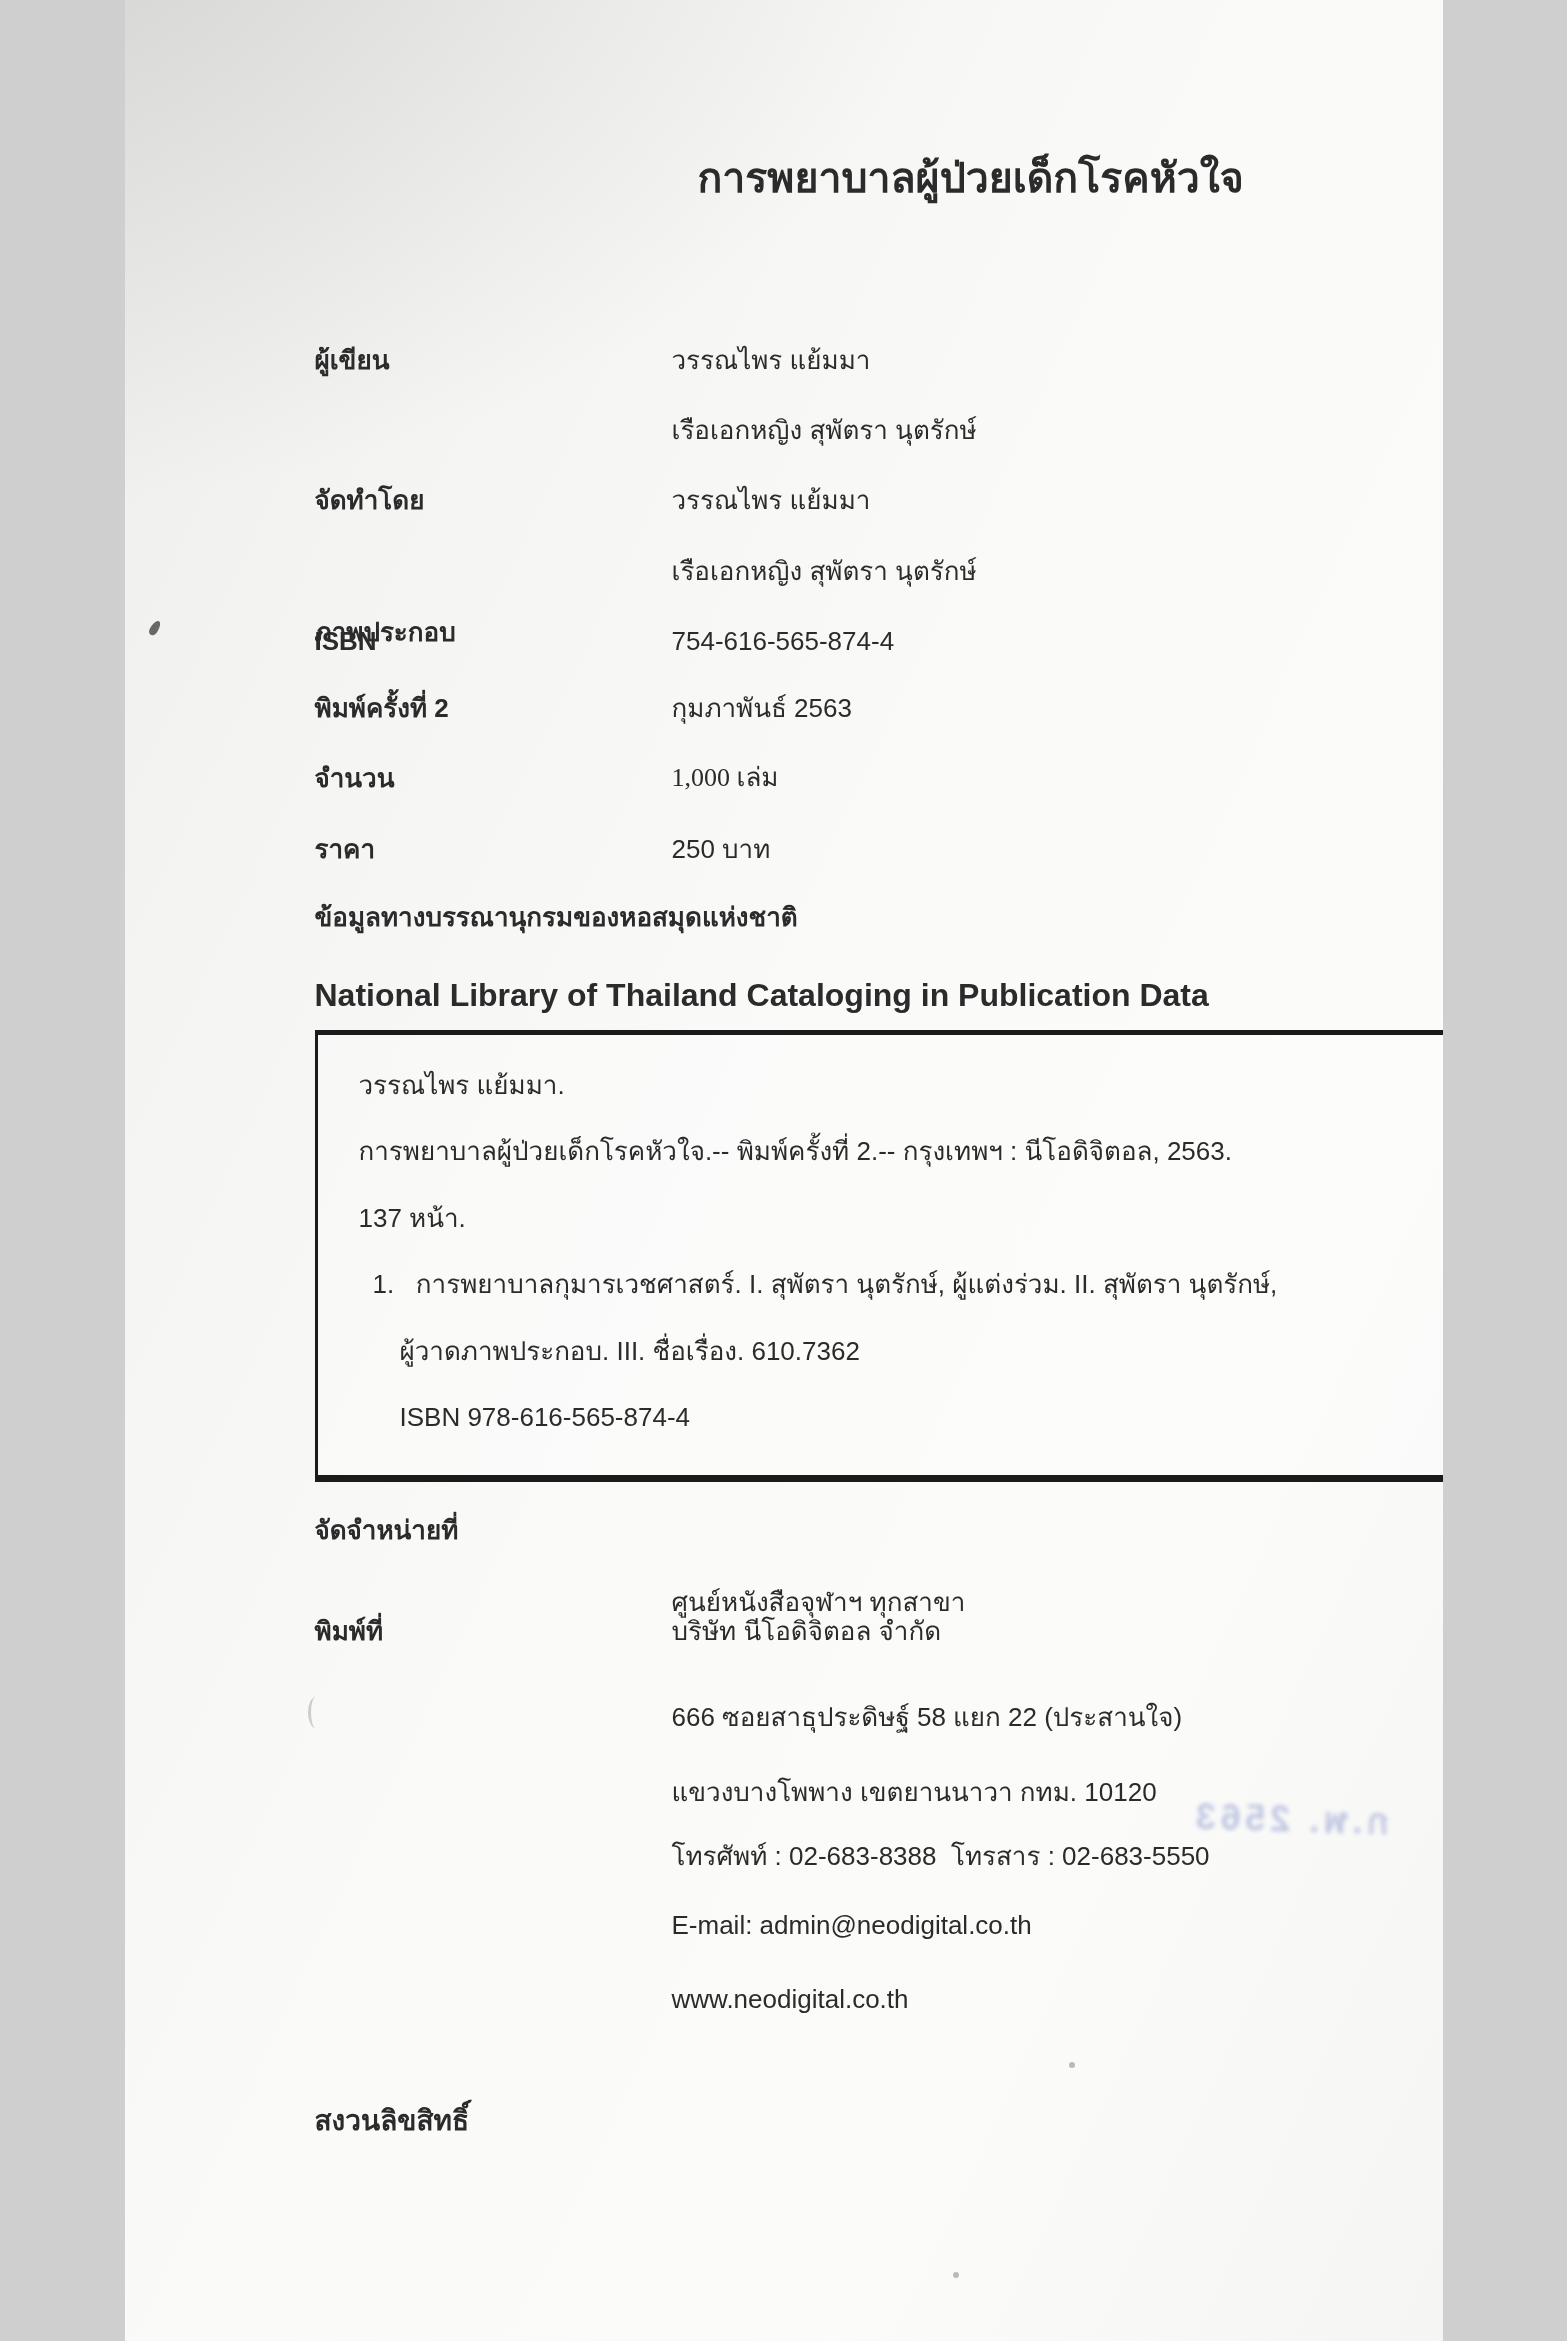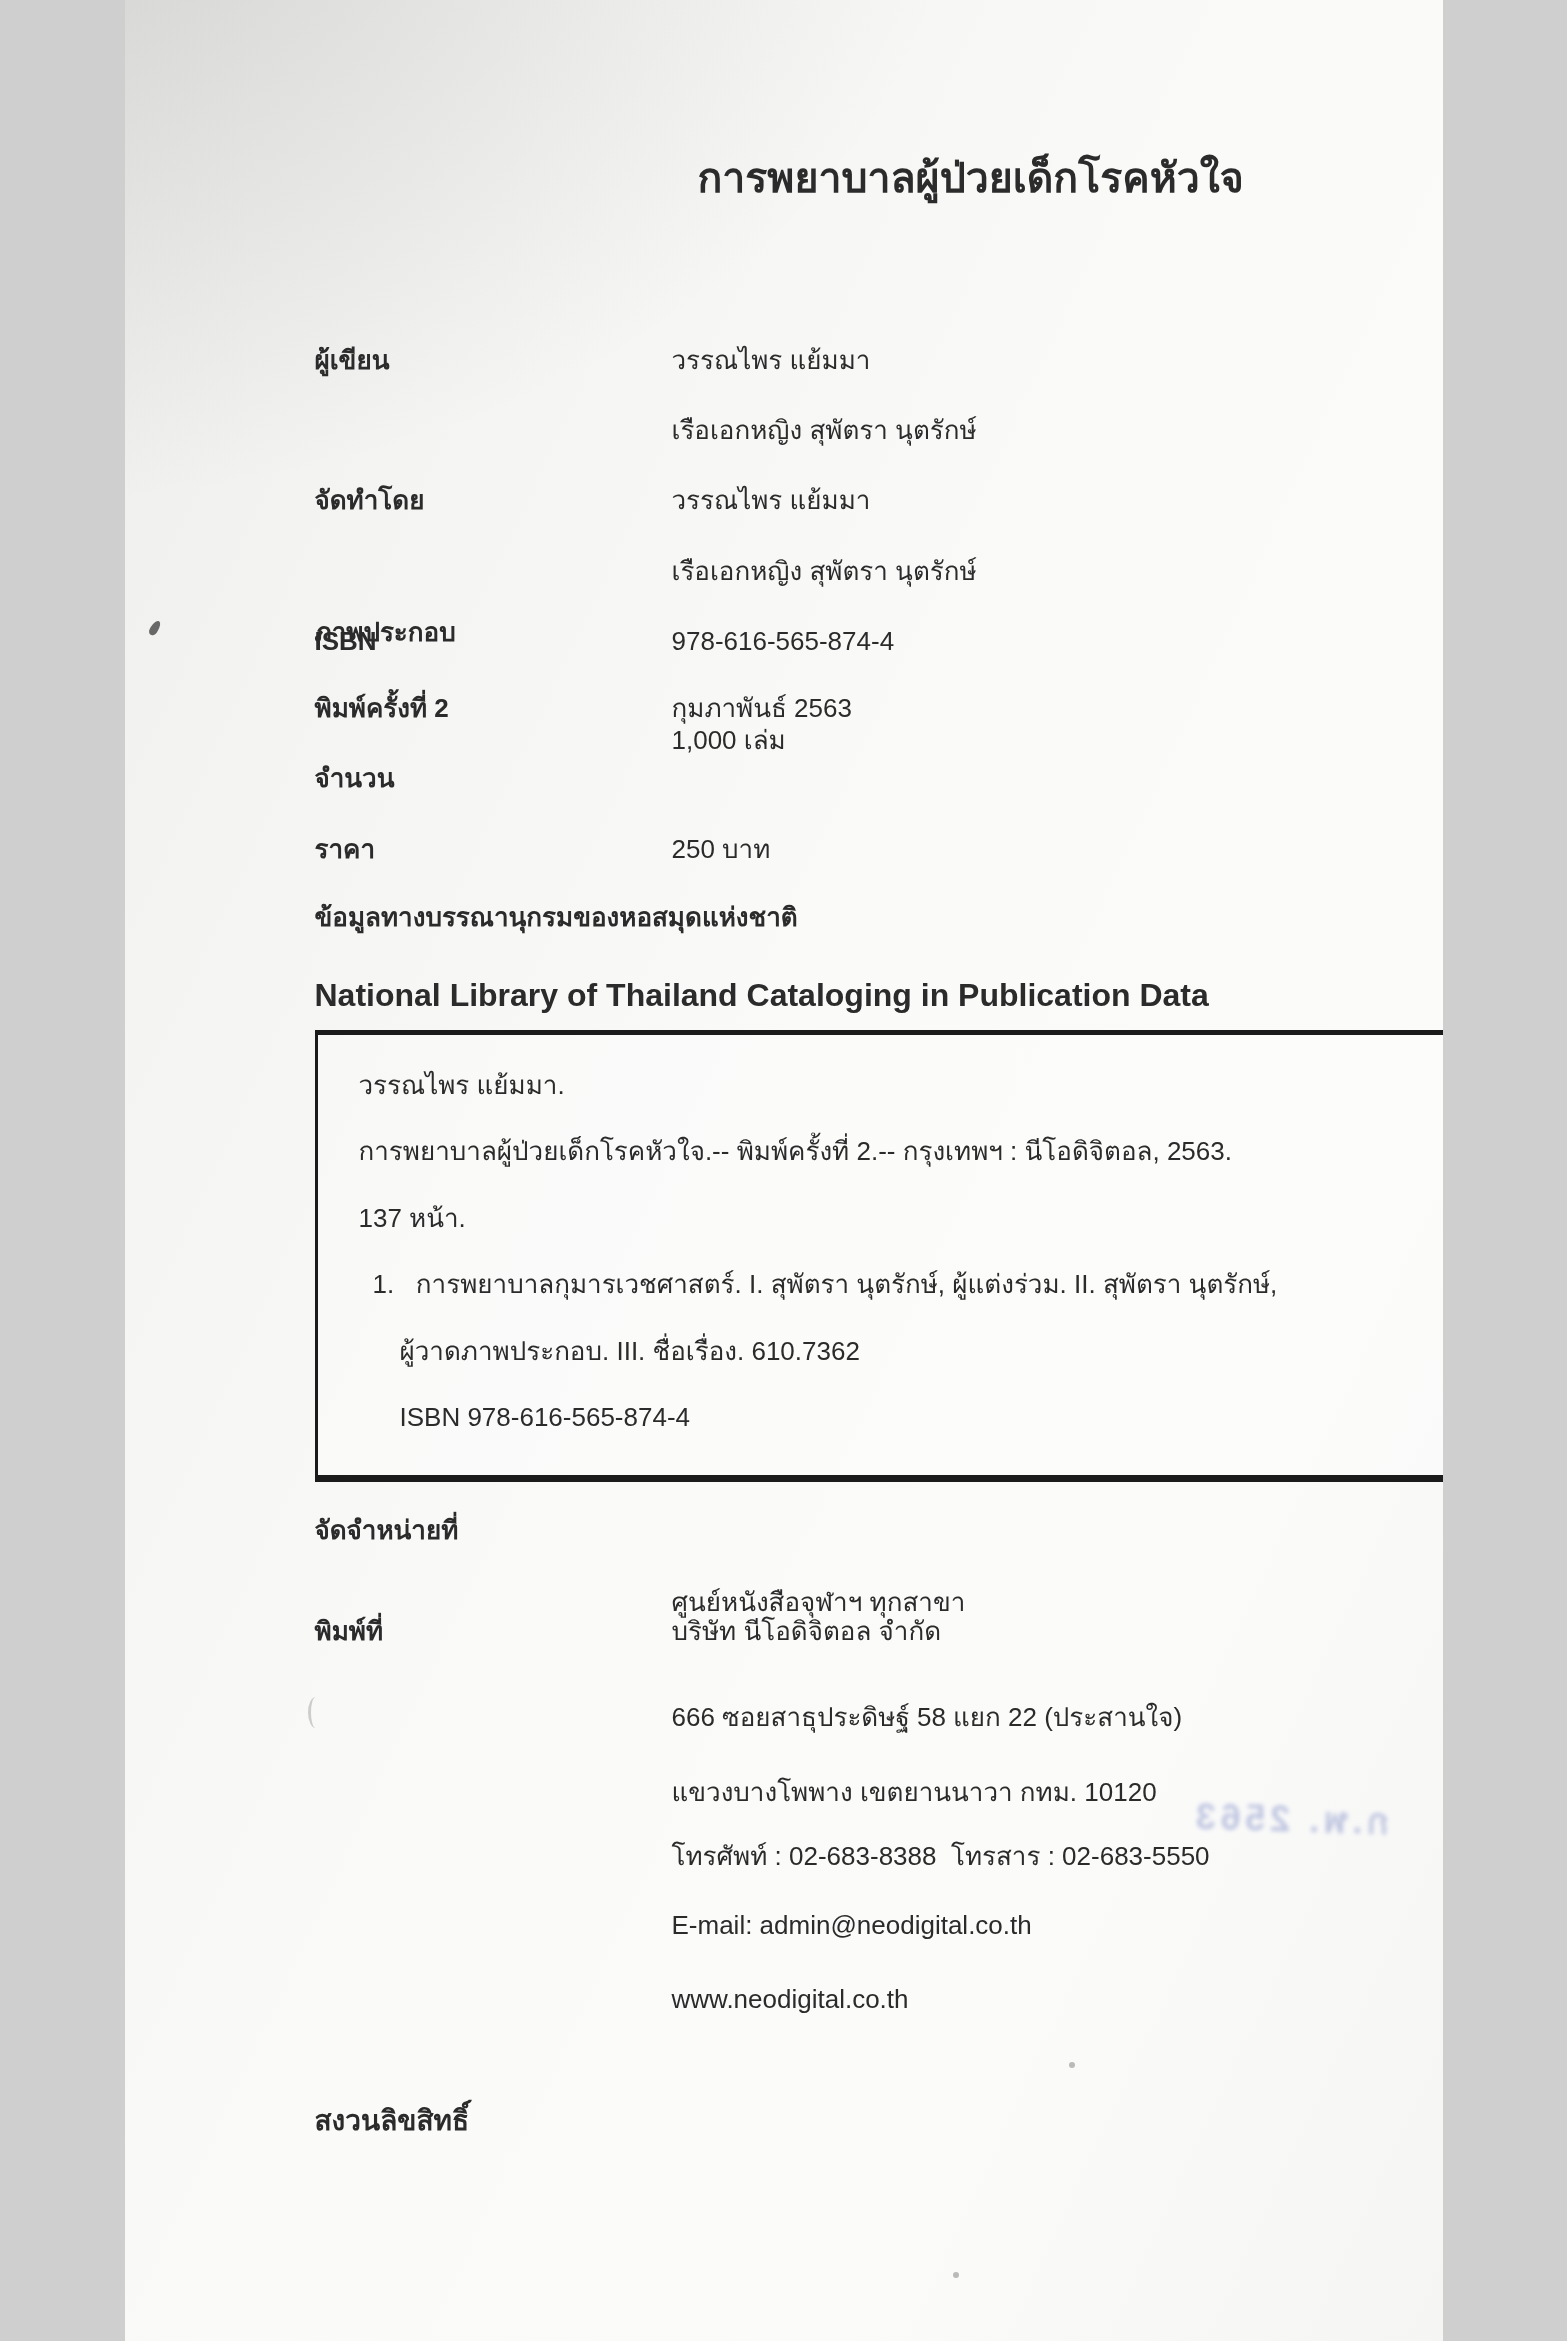--- a/index.html
+++ b/index.html
@@ -60,27 +60,27 @@
 
   <div class="t" style="left:547px;top:414px;">เรือเอกหญิง สุพัตรา นุตรักษ์</div>
 
   <div class="t b" style="left:190px;top:484px;">จัดทำโดย</div>
   <div class="t" style="left:547px;top:484px;">วรรณไพร แย้มมา</div>
 
   <div class="t b" style="left:190px;top:576px;margin-top:40px;">ภาพประกอบ</div>
   <div class="t" style="left:547px;top:555px;">เรือเอกหญิง สุพัตรา นุตรักษ์</div>
 
   <div class="t b" style="left:190px;top:625px;">ISBN</div>
-  <div class="t" style="left:547px;top:625px;">978-616-565-874-4</div>
+  <div class="t" style="left:547px;top:625px;">754-616-565-874-4</div>
 
   <div class="t b" style="left:190px;top:692px;">พิมพ์ครั้งที่ 2</div>
   <div class="t" style="left:547px;top:692px;">กุมภาพันธ์ 2563</div>
 
   <div class="t b" style="left:190px;top:762px;">จำนวน</div>
-  <div class="t" style="left:547px;top:724px;">1,000 เล่ม</div>
+  <div class="t" style="left:547px;top:762px;font-family:Liberation Serif, serif;">1,000 เล่ม</div>
 
   <div class="t b" style="left:190px;top:833px;">ราคา</div>
   <div class="t" style="left:547px;top:833px;">250 บาท</div>
 
   <div class="t b" style="left:190px;top:901px;">ข้อมูลทางบรรณานุกรมของหอสมุดแห่งชาติ</div>
   <div class="t b en" style="left:190px;top:975px;">National Library of Thailand Cataloging in Publication Data</div>
 
   <div class="cip-box">
     <div class="t" style="left:41px;top:34px;">วรรณไพร แย้มมา.</div>
     <div class="t" style="left:41px;top:100px;">การพยาบาลผู้ป่วยเด็กโรคหัวใจ.-- พิมพ์ครั้งที่ 2.-- กรุงเทพฯ : นีโอดิจิตอล, 2563.</div>

